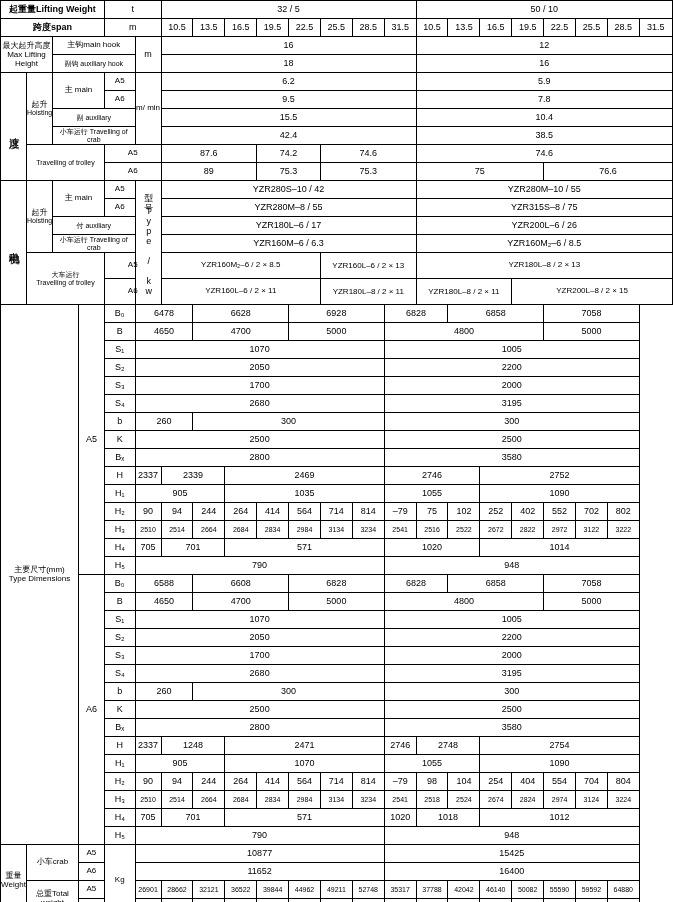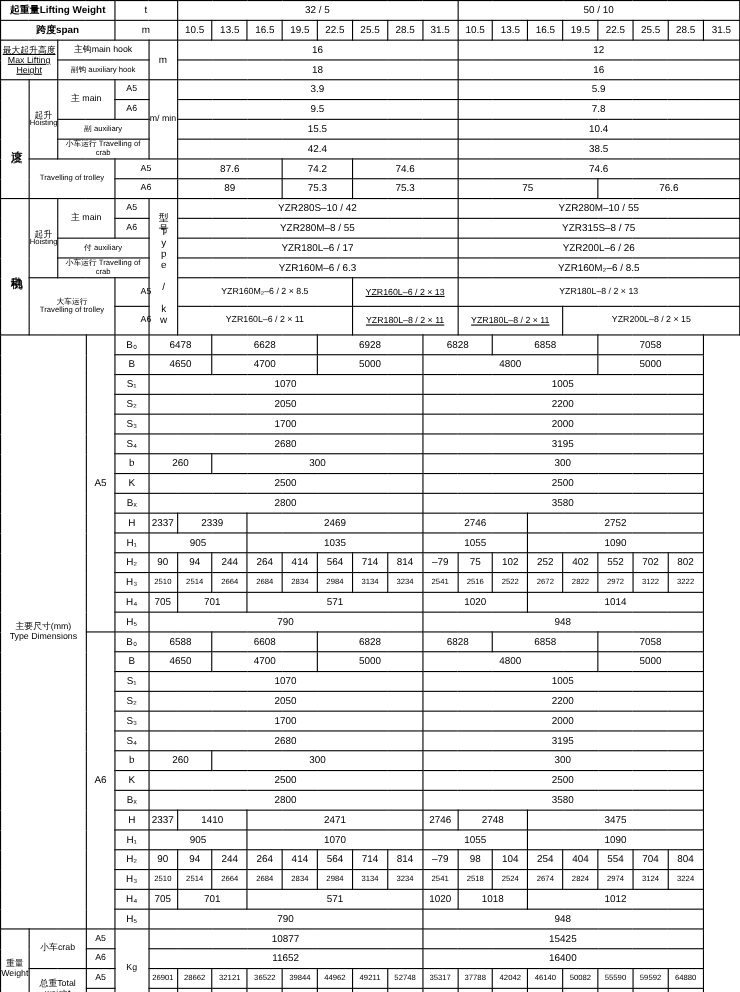--- a/index.html
+++ b/index.html
@@ -4,21 +4,21 @@
 <style>
   html,body{margin:0;padding:0;background:#fff;}
   body{width:673px;height:902px;font-family:"Liberation Sans",sans-serif;color:#000;}
   table{border-collapse:collapse;width:673px;table-layout:fixed;}
   td{border:1px solid #000;text-align:center;vertical-align:middle;font-size:9px;line-height:1.05;padding:0;height:17px;}
   .lbl{font-size:9px;font-weight:bold;}
   .sm{font-size:8px;}
   .xs{font-size:7px;}
   .big{font-size:11px;}
   .vert{writing-mode:vertical-rl;text-orientation:upright;letter-spacing:1px;font-size:11px;white-space:nowrap;display:inline-block;}
-  .two{line-height:1.15;text-decoration:underline;}
+  .two{line-height:1.15;}
 </style>
 </head>
 <body>
 
 <table>
 <colgroup>
 <col style="width:22px">
       <col style="width:22px">
       <col style="width:22px">
       <col style="width:22px">
@@ -91,21 +91,21 @@
   <td rowspan="6" class="big">
     <span class="vert">速度</span>
   </td>
   <td rowspan="4" class="sm">
     <div>起升</div>
     <div class="xs">Hoisting</div>
   </td>
   <td colspan="2" rowspan="2" class="sm">主 main</td>
   <td class="sm">A5</td>
   <td rowspan="4" class="sm">m/ min</td>
-  <td colspan="8">3.9</td>
+  <td colspan="8">6.2</td>
   <td colspan="8">5.9</td>
 </tr>
 <tr>
   <td class="sm">A6</td>
   <td colspan="8">9.5</td>
   <td colspan="8">7.8</td>
 </tr>
 <tr>
   <td colspan="3" class="xs">副 auxiliary</td>
   <td colspan="8">15.5</td>
@@ -360,25 +360,25 @@
   <td colspan="8">2500</td>
 </tr>
 <tr>
   <td>Bₓ</td>
   <td colspan="8">2800</td>
   <td colspan="8">3580</td>
 </tr>
 <tr>
   <td>H</td>
   <td>2337</td>
-  <td colspan="2">1410</td>
+  <td colspan="2">1248</td>
   <td colspan="5">2471</td>
   <td>2746</td>
   <td colspan="2">2748</td>
-  <td colspan="5">3475</td>
+  <td colspan="5">2754</td>
 </tr>
 <tr>
   <td>H₁</td>
   <td colspan="3">905</td>
   <td colspan="5">1070</td>
   <td colspan="3">1055</td>
   <td colspan="5">1090</td>
 </tr>
 <tr>
   <td>H₂</td>

